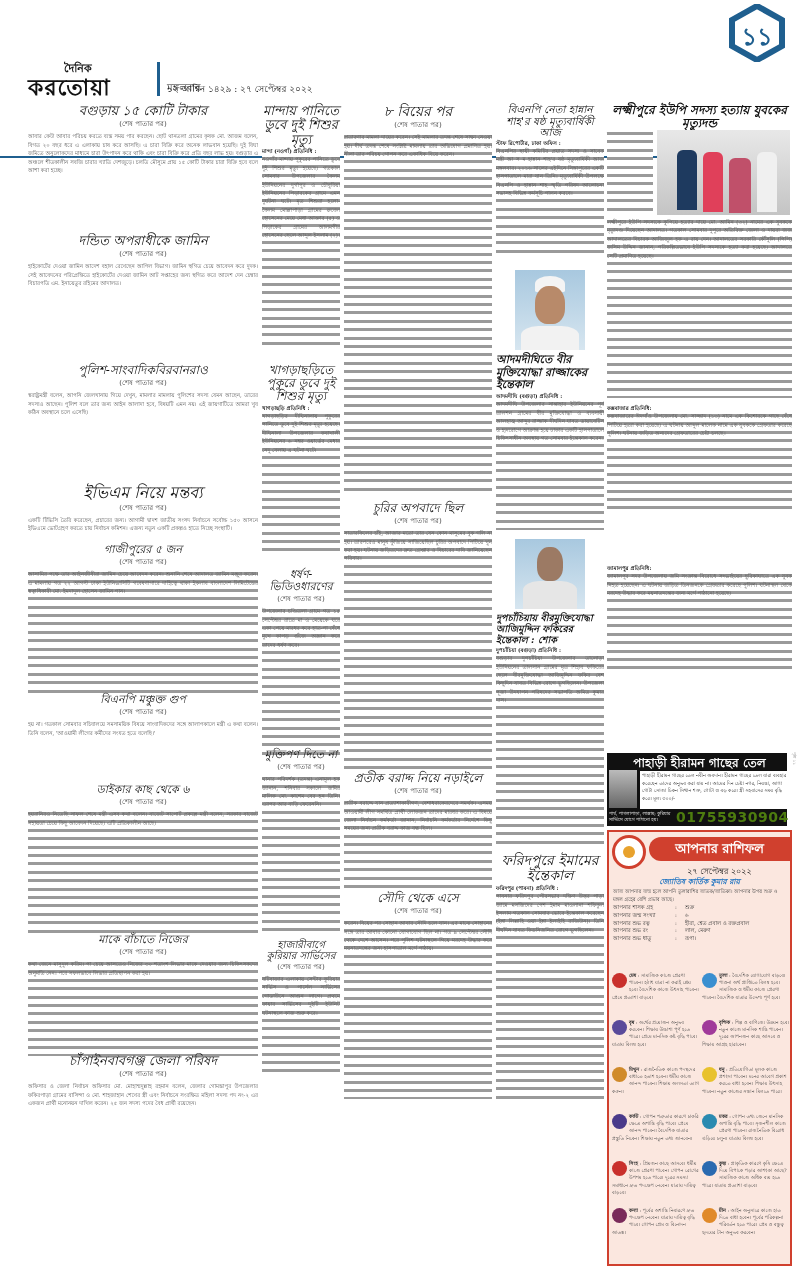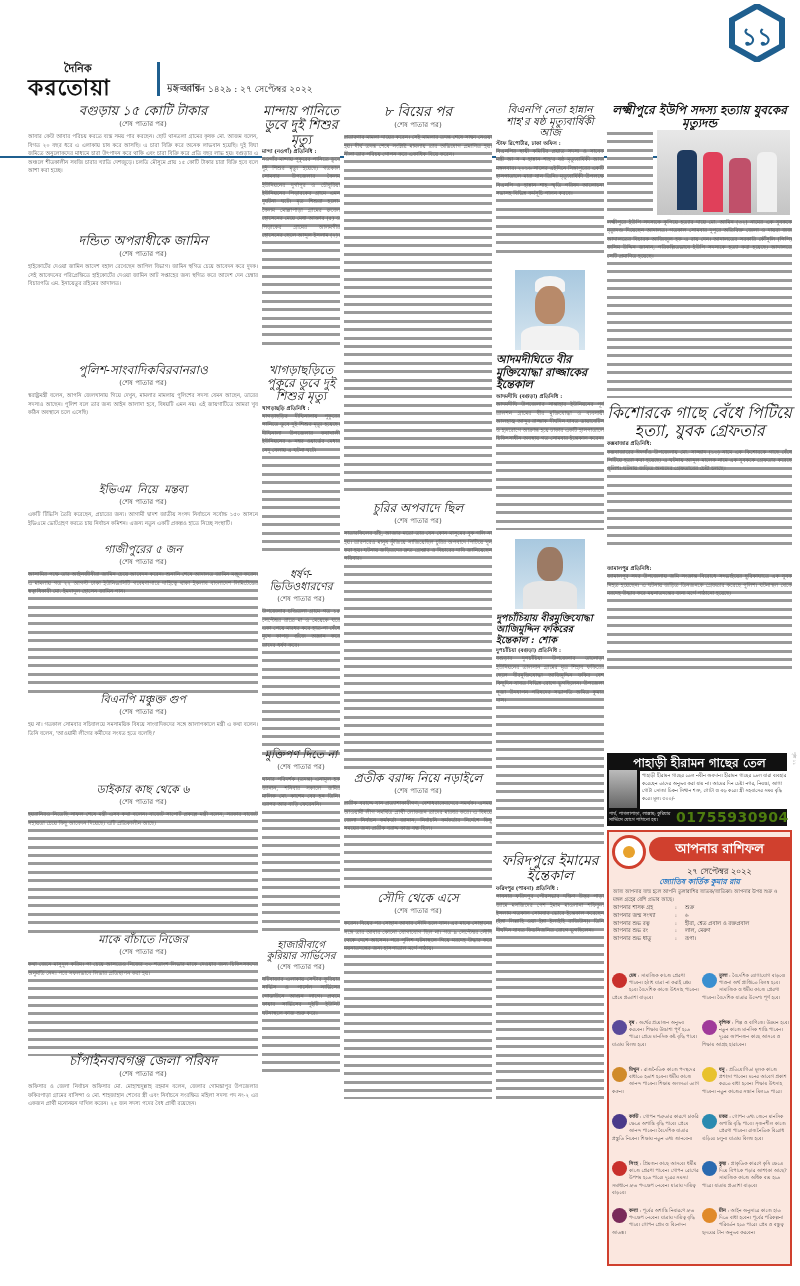--- a/index.html
+++ b/index.html
@@ -83,21 +83,21 @@
     <div class="headline" style="font-size:13px;">দন্ডিত অপরাধীকে জামিন</div>
     <div class="sub">(শেষ পাতার পর)</div>
     <div class="body-text" style="height:100px; overflow:hidden;">হাইকোর্টের দেওয়া জামিন আদেশ বহাল রেখেছেন আপিল বিভাগ। জামিন স্থগিত চেয়ে আবেদন করে দুদক। সেই আবেদনের পরিপ্রেক্ষিতে হাইকোর্টের দেওয়া জামিন আট সপ্তাহের জন্য স্থগিত করে আদেশ দেন চেম্বার বিচারপতি এম. ইনায়েতুর রহিমের আদালত।</div>
   </div>
   <div style="height:120px;">
     <div class="headline" style="font-size:12px;">পুলিশ-সাংবাদিকবিরবানরাও</div>
     <div class="sub">(শেষ পাতার পর)</div>
     <div class="body-text" style="height:92px; overflow:hidden;">স্বরাষ্ট্রমন্ত্রী বলেন, আপনি জেলখানায় গিয়ে দেখুন, মামলার মামলায় পুলিশের সদস্য যেমন আছেন, তারের সদস্যও আছেন। পুলিশ বলে তার জন্য আইন আলাদা হবে, বিষয়টি এমন নয়। এই জায়গাটিতে আমরা খুব কঠিন অবস্থানে চলে এসেছি।</div>
   </div>
   <div style="height:60px;">
-    <div class="headline" style="font-size:11px;font-family:Liberation Mono, monospace;">ইভিএম নিয়ে মন্তব্য</div>
+    <div class="headline" style="font-size:16px;">ইভিএম নিয়ে মন্তব্য</div>
     <div class="sub">(শেষ পাতার পর)</div>
     <div class="body-text" style="height:36px; overflow:hidden;">একটি টিভিসি তৈরি করেছেন, প্রচারের জন্য। আগামী দ্বাদশ জাতীয় সংসদ নির্বাচনে সর্বোচ্চ ১৫০ আসনে ইভিএমে ভোটগ্রহণ করতে চায় নির্বাচন কমিশন। এজন্য নতুন একটি প্রকল্পও হাতে নিচ্ছে সংস্থাটি।</div>
   </div>
   <div style="height:150px;">
     <div class="headline" style="font-size:11px;">গাজীপুরের ৫ জন</div>
     <div class="sub">(শেষ পাতার পর)</div>
     <div class="body-text lines" style="height:125px; overflow:hidden;">আসামির পক্ষে তার আইনজীবীরা জামিন চেয়ে আবেদন করেন। শুনানি শেষে আদালত জামিন মঞ্জুর করেন। এ মামলায় গত ২২ আগস্ট ঢাকা ইউনিভার্সিটি গবেষণাগারে দাহিত্বে থাকা ইকলাব বাংলাদেশ লিমিটেডের স্বত্বাধিকারী মো. ইমদাদুল হোসেন জামিন পান।</div>
   </div>
   <div style="height:80px;">
     <div class="headline" style="font-size:11px;">বিএনপি মঞ্চুক্ত গুপ</div>
@@ -211,21 +211,20 @@
     <div class="photo" style="position:absolute; left:50px; top:26px; width:133px; height:85px; background:linear-gradient(#e8e8e8,#c4c4c4);">
       <div style="position:absolute; left:20px; top:20px; width:20px; height:60px; background:#1e3a5f; border-radius:6px 6px 0 0;"></div>
       <div style="position:absolute; left:46px; top:22px; width:20px; height:60px; background:#e0405a; border-radius:6px 6px 0 0;"></div>
       <div style="position:absolute; left:72px; top:28px; width:22px; height:55px; background:#c0506a; border-radius:6px 6px 0 0;"></div>
       <div style="position:absolute; left:100px; top:22px; width:20px; height:60px; background:#f0f0f0; border-radius:6px 6px 0 0;"></div>
     </div>
     <div class="body-text lines" style="position:absolute; left:0; top:26px; width:46px; height:85px; overflow:hidden;"></div>
     <div class="body-text lines" style="position:absolute; left:0; top:114px; width:185px; height:180px; overflow:hidden;">লক্ষ্মীপুরে ইউপি সদস্যকে কুপিয়ে হত্যার দায়ে মো. আমিন (৩২) নামের এক যুবককে মৃত্যুদণ্ড দিয়েছেন আদালত। গতকাল সোমবার দুপুরে অতিরিক্ত জেলা ও দায়রা জজ আদালতের বিচারক আজিজুল হক এ রায় দেন। আদালতের সরকারি কৌঁসুলি (পিপি) জসিম উদ্দিন জানান, পরিকল্পিতভাবে ইউপি সদস্যকে হত্যা করা হয়েছে। আদালতে সেটি প্রমাণিত হয়েছে।</div>
   </div>
   <div style="height:160px;">
-    <div class="headline" style="font-size:16px;">কিশোরকে গাছে বেঁধে পিটিয়ে হত্যা, যুবক গ্রেফতার</div>
     <div class="body-text" style="font-weight:bold; color:#222;">কক্সবাজার প্রতিনিধি:</div>
     <div class="body-text lines" style="height:100px; overflow:hidden;">কক্সবাজারের ঈদগাঁও উপজেলায় মো. সাজ্জাদ (১৩) নামে এক কিশোরকে গাছে বেঁধে পিটিয়ে হত্যা করা হয়েছে। এ ঘটনায় আব্দুল মালেক নামে এক যুবককে গ্রেফতার করেছে পুলিশ। ঘটনায় জড়িত অন্যদের গ্রেফতারের চেষ্টা চলছে।</div>
   </div>
   <div style="height:180px;">
     <div class="body-text" style="font-weight:bold; color:#222;">জামালপুর প্রতিনিধি:</div>
     <div class="body-text lines" style="height:100px; overflow:hidden;">জামালপুর সদর উপজেলায় জমি সংক্রান্ত বিরোধে সৎভাইয়ের ছুরিকাঘাতে এক যুবক নিহত হয়েছেন। এ ঘটনায় জড়িত তিনজনকে গ্রেফতার করেছে পুলিশ। ঘটনাস্থল থেকে মরদেহ উদ্ধার করে ময়নাতদন্তের জন্য মর্গে পাঠানো হয়েছে।</div>
   </div>
 </div>
 
 <div class="ad">

